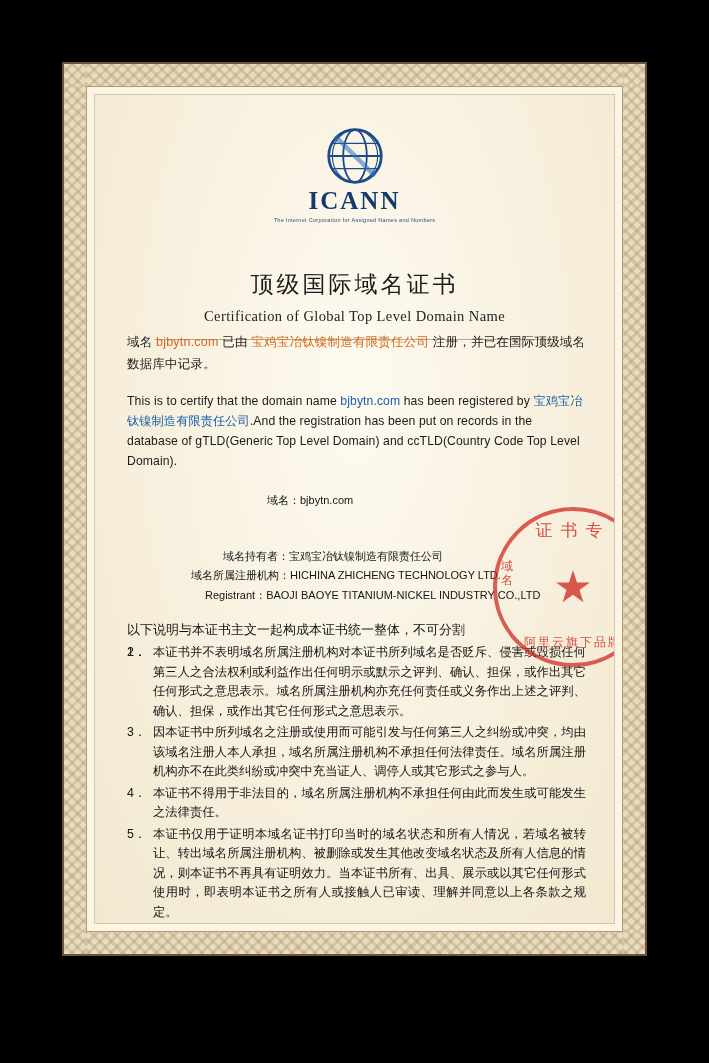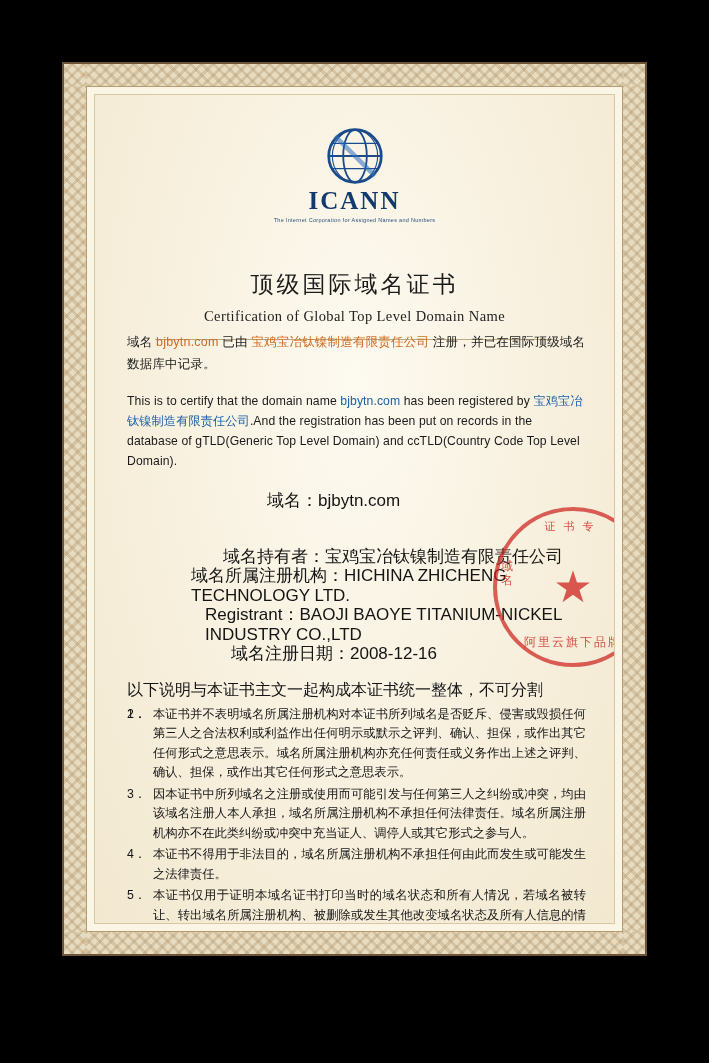--- a/index.html
+++ b/index.html
@@ -144,36 +144,36 @@
     font-family: "Liberation Sans", sans-serif;
     font-size: 12.2px;
     line-height: 20px;
     color: #1a1a1a;
     letter-spacing: 0.1px;
   }
 
   .fields {
     margin-top: 20px;
     font-family: "Liberation Sans", sans-serif;
-    font-size: 17px;
+    font-size: 11px;
     line-height: 19.5px;
     color: #141414;
   }
   .field-row {
     display: block;
     text-align: left;
     padding-left: 84px;
   }
   .field-row .fl { }
   .field-row .fv { }
 
   .notes-title {
     margin-top: 16px;
     font-family: "Liberation Sans", sans-serif;
-    font-size: 16px;
+    font-size: 13px;
     color: #141414;
   }
   ol.notes {
     margin: 4px 0 0 0;
     padding: 0;
     list-style: none;
   }
   ol.notes li {
     font-family: "Liberation Sans", sans-serif;
     font-size: 12.3px;
@@ -214,21 +214,21 @@
     font-size: 44px;
     color: rgba(205, 35, 30, 0.75);
     line-height: 1;
   }
   .seal-text-top {
     position: absolute;
     left: 0; right: 0;
     top: 12px;
     text-align: center;
     font-family: "Liberation Serif", serif;
-    font-size: 11px;
+    font-size: 17px;
     letter-spacing: 8px;
     color: rgba(205, 35, 30, 0.80);
   }
   .seal-text-bottom {
     position: absolute;
     left: 0; right: 0;
     bottom: 16px;
     text-align: center;
     font-family: "Liberation Serif", serif;
     font-size: 12px;
@@ -295,23 +295,20 @@
           </div>
           <div class="field-row" style="padding-left:96px;margin-top:36px;">
             <span class="fl">域名持有者：</span><span class="fv">宝鸡宝冶钛镍制造有限责任公司</span>
           </div>
           <div class="field-row" style="padding-left:64px;">
             <span class="fl">域名所属注册机构：</span><span class="fv">HICHINA ZHICHENG TECHNOLOGY LTD.</span>
           </div>
           <div class="field-row" style="padding-left:78px;">
             <span class="fl">Registrant：</span><span class="fv">BAOJI BAOYE TITANIUM-NICKEL INDUSTRY CO.,LTD</span>
           </div>
-          <div class="field-row" style="padding-left:104px;">
-            <span class="fl">域名注册日期：</span><span class="fv">2008-12-16</span>
-          </div>
         </div>
 
         <div class="notes-title">以下说明与本证书主文一起构成本证书统一整体，不可分割</div>
         <ol class="notes">
           <li>
             <span class="num">1．</span>
           </li>
           <li>
             <span class="num">2．</span>
             <span>本证书并不表明域名所属注册机构对本证书所列域名是否贬斥、侵害或毁损任何第三人之合法权利或利益作出任何明示或默示之评判、确认、担保，或作出其它任何形式之意思表示。域名所属注册机构亦充任何责任或义务作出上述之评判、确认、担保，或作出其它任何形式之意思表示。</span>

